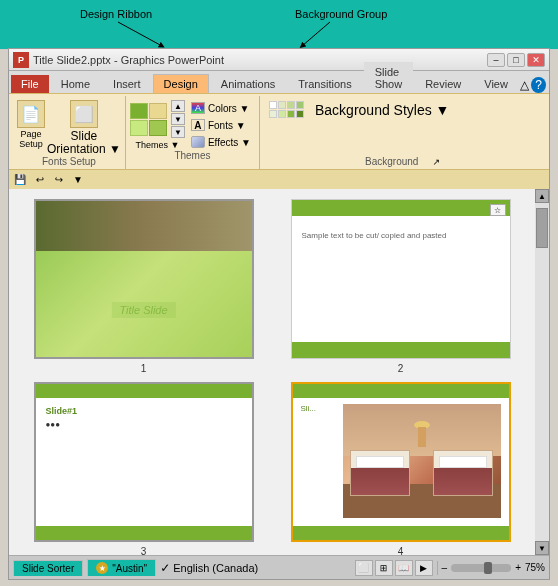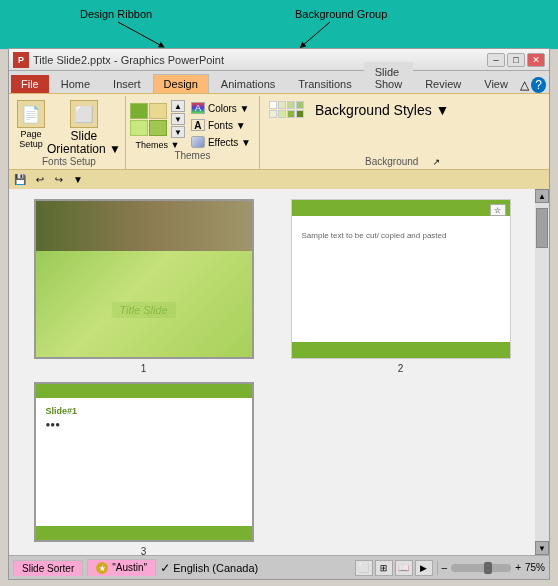--- a/index.html
+++ b/index.html
@@ -610,27 +610,28 @@
       position: absolute;
       width: 8px;
       height: 12px;
       background: #666;
       top: -2px;
       left: 55%;
       border-radius: 2px;
     }
 
     .austin-tab {
-      background: #f9a8d4;
+      background: #14b8a6;
       border: 1px solid #bbb;
       border-bottom: none;
       padding: 2px 8px;
       font-size: 10px;
       cursor: pointer;
       display: flex;
+      align-items: center;
       gap: 4px;
     }
 
     .austin-tab-icon {
       width: 12px;
       height: 12px;
       border-radius: 50%;
       background: #d4a820;
       display: flex;
       align-items: center;
@@ -851,20 +852,44 @@
         <div class="slide-container">
           <div class="slide-thumbnail slide3">
             <div class="slide3-top-bar"></div>
             <div class="slide3-bottom-bar"></div>
             <div class="slide3-title">Slide#1</div>
             <div class="slide3-bullets">●●●</div>
           </div>
           <span class="slide-number">3</span>
         </div>
 
+        <div class="slide-container">
+          <div class="slide-thumbnail slide4 selected">
+            <div class="slide4-top-bar"></div>
+            <div class="slide4-bottom-bar"></div>
+            <div class="slide4-title">Sli...</div>
+            <div class="slide4-photo">
+              <div class="bedroom-scene">
+                <div class="bedroom-wall"></div>
+                <div class="bedroom-floor"></div>
+                <div class="bedroom-bed1">
+                  <div class="bed-pillow"></div>
+                  <div class="bed-cover"></div>
+                </div>
+                <div class="bedroom-bed2">
+                  <div class="bed-pillow"></div>
+                  <div class="bed-cover"></div>
+                </div>
+                <div class="bedroom-lamp-shade"></div>
+                <div class="bedroom-lamp"></div>
+              </div>
+            </div>
+          </div>
+          <span class="slide-number">4</span>
+        </div>
       </div>
 
       <div class="scrollbar">
         <div class="scroll-btn">▲</div>
         <div class="scroll-track">
           <div class="scroll-thumb"></div>
         </div>
         <div class="scroll-btn">▼</div>
       </div>
     </div>

